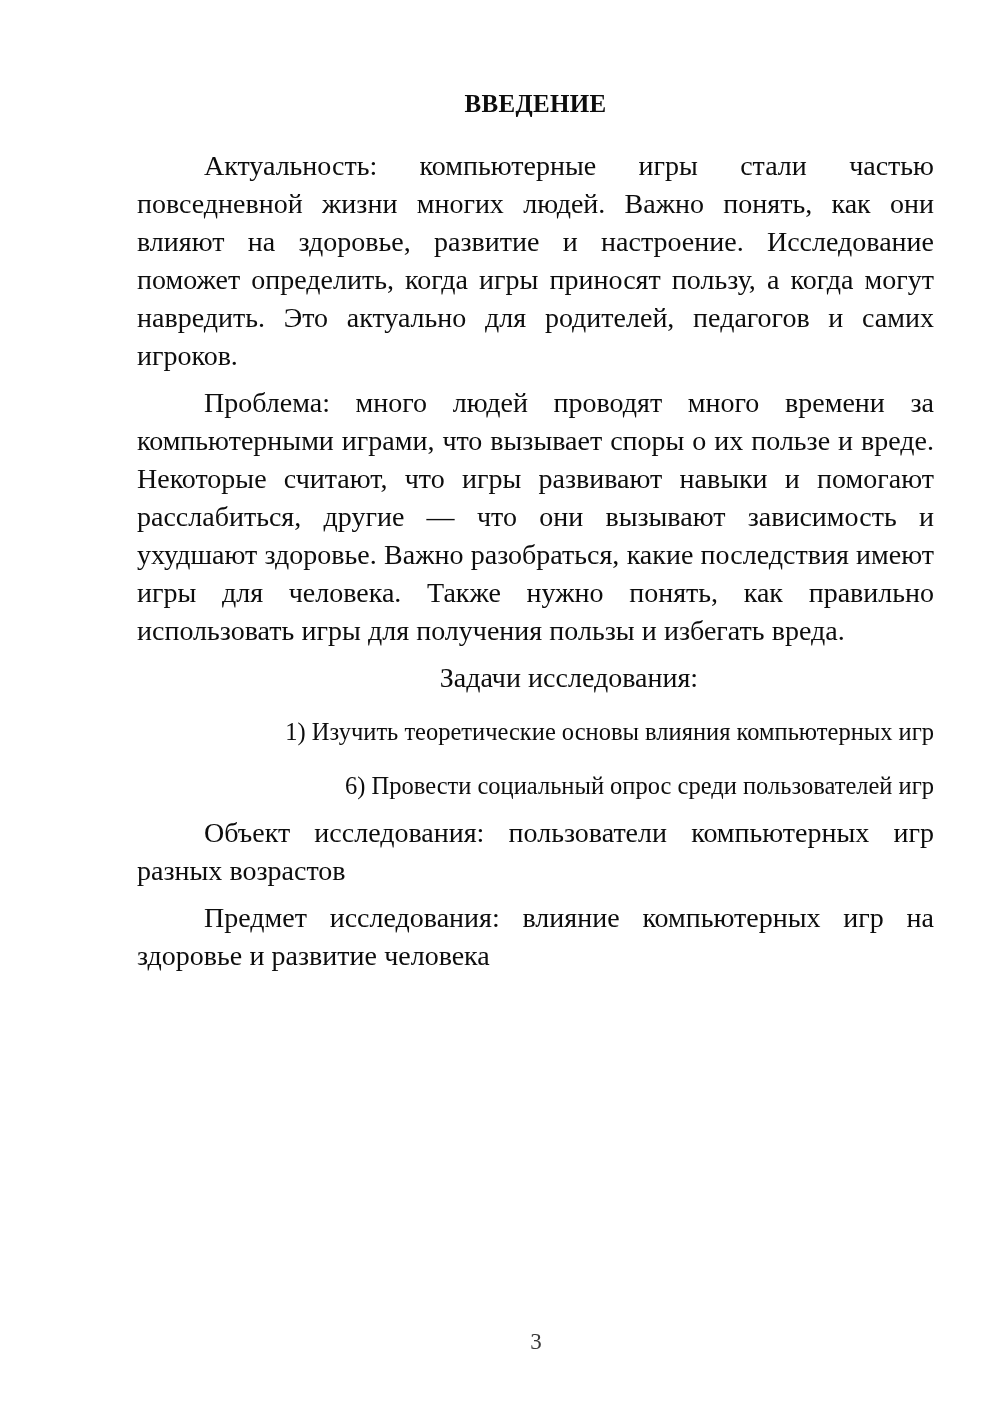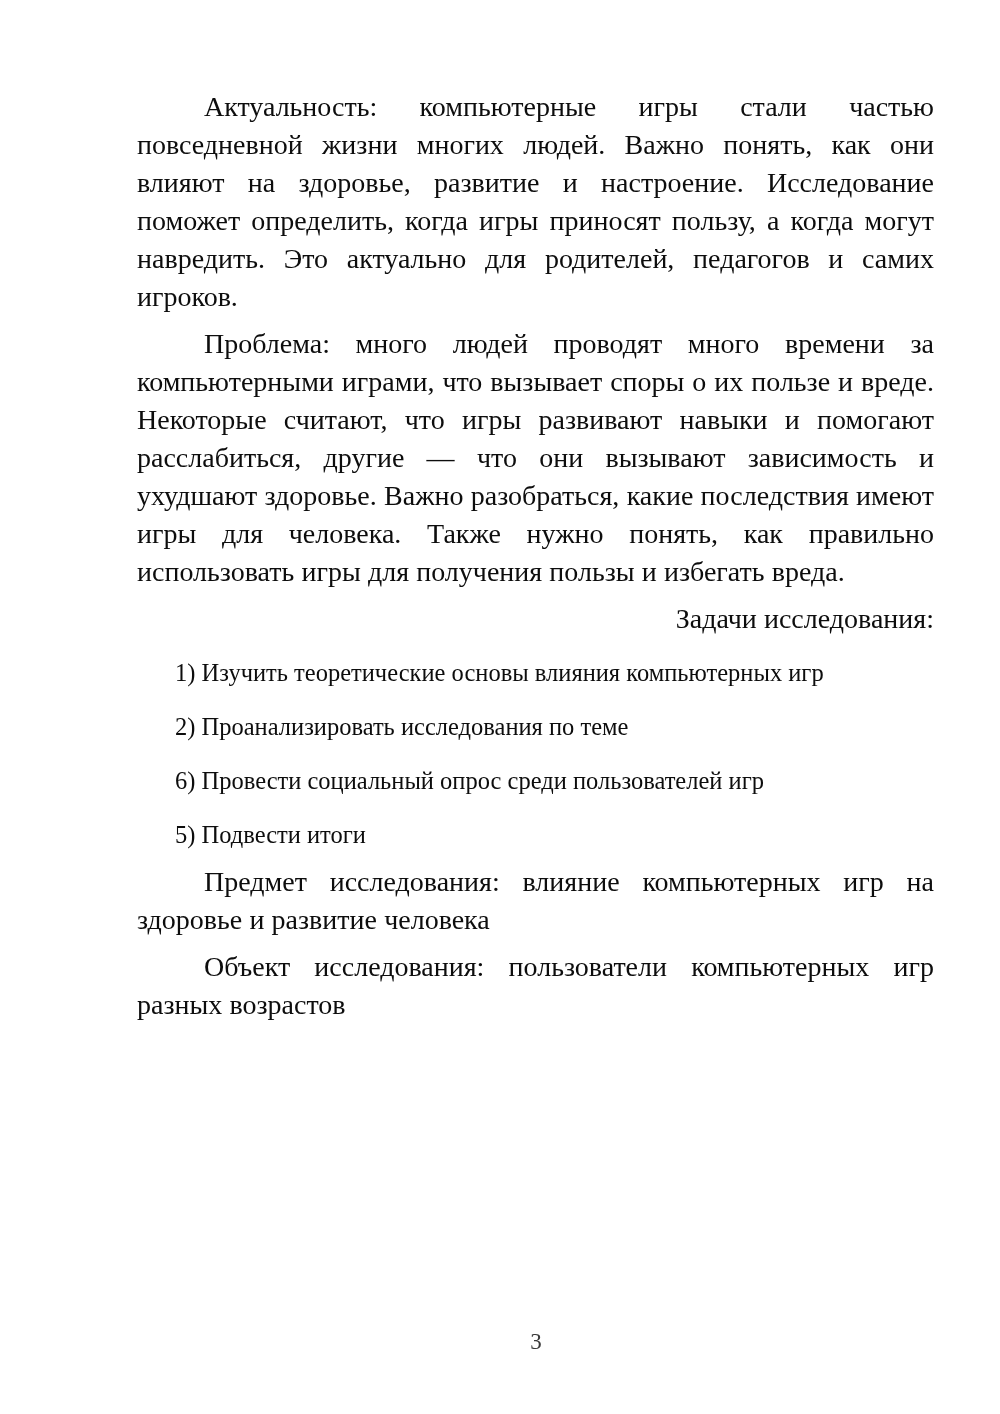--- a/index.html
+++ b/index.html
@@ -50,33 +50,33 @@
     text-align: justify;
     text-justify: inter-word;
     text-indent: 67px;
     margin: 0 0 9px 0;
     padding: 0;
     hyphens: none;
     word-spacing: 0.2px;
   }
 
   .para.no-justify {
-    text-align: right;
+    text-align: center;
   }
 
   .list {
     list-style: none;
     margin: 0 0 6px 0;
     padding: 0;
   }
 
   .list-item {
     font-size: 24.5px;
     line-height: 38px;
-    text-align: left;
+    text-align: right;
     margin: 16px 0 9px 0;
     padding: 0 0 0 38px;
     white-space: nowrap;
   }
 
   .page-number {
     position: absolute;
     left: 0;
     top: 1328px;
     width: 1072px;
@@ -86,38 +86,37 @@
     color: #3a3a3a;
   }
 </style>
 </head>
 <body>
 
 <div class="page">
 
   <div class="content">
 
+    <h1 class="doc-title">ВВЕДЕНИЕ</h1>
 
     <p class="para">Актуальность: компьютерные игры стали частью повседневной жизни многих людей. Важно понять, как они влияют на здоровье, развитие и настроение. Исследование поможет определить, когда игры приносят пользу, а когда могут навредить. Это актуально для родителей, педагогов и самих игроков.</p>
 
     <p class="para">Проблема: много людей проводят много времени за компьютерными играми, что вызывает споры о их пользе и вреде. Некоторые считают, что игры развивают навыки и помогают расслабиться, другие — что они вызывают зависимость и ухудшают здоровье. Важно разобраться, какие последствия имеют игры для человека. Также нужно понять, как правильно использовать игры для получения пользы и избегать вреда.</p>
 
 
     <p class="para no-justify">Задачи исследования:</p>
 
     <ul class="list">
       <li class="list-item">1) Изучить теоретические основы влияния компьютерных игр</li>
-      <li class="list-item">2) Проанализировать исследования по теме</li>
       <li class="list-item">6) Провести социальный опрос среди пользователей игр</li>
-      <li class="list-item">5) Подвести итоги</li>
     </ul>
 
+    <p class="para">Объект исследования: пользователи компьютерных игр разных возрастов</p>
+
     <p class="para">Предмет исследования: влияние компьютерных игр на здоровье и развитие человека</p>
-
-    <p class="para">Объект исследования: пользователи компьютерных игр разных возрастов</p>
 
 
 
   </div>
 
   <div class="page-number">3</div>
 
 </div>
 
 </body></html>

